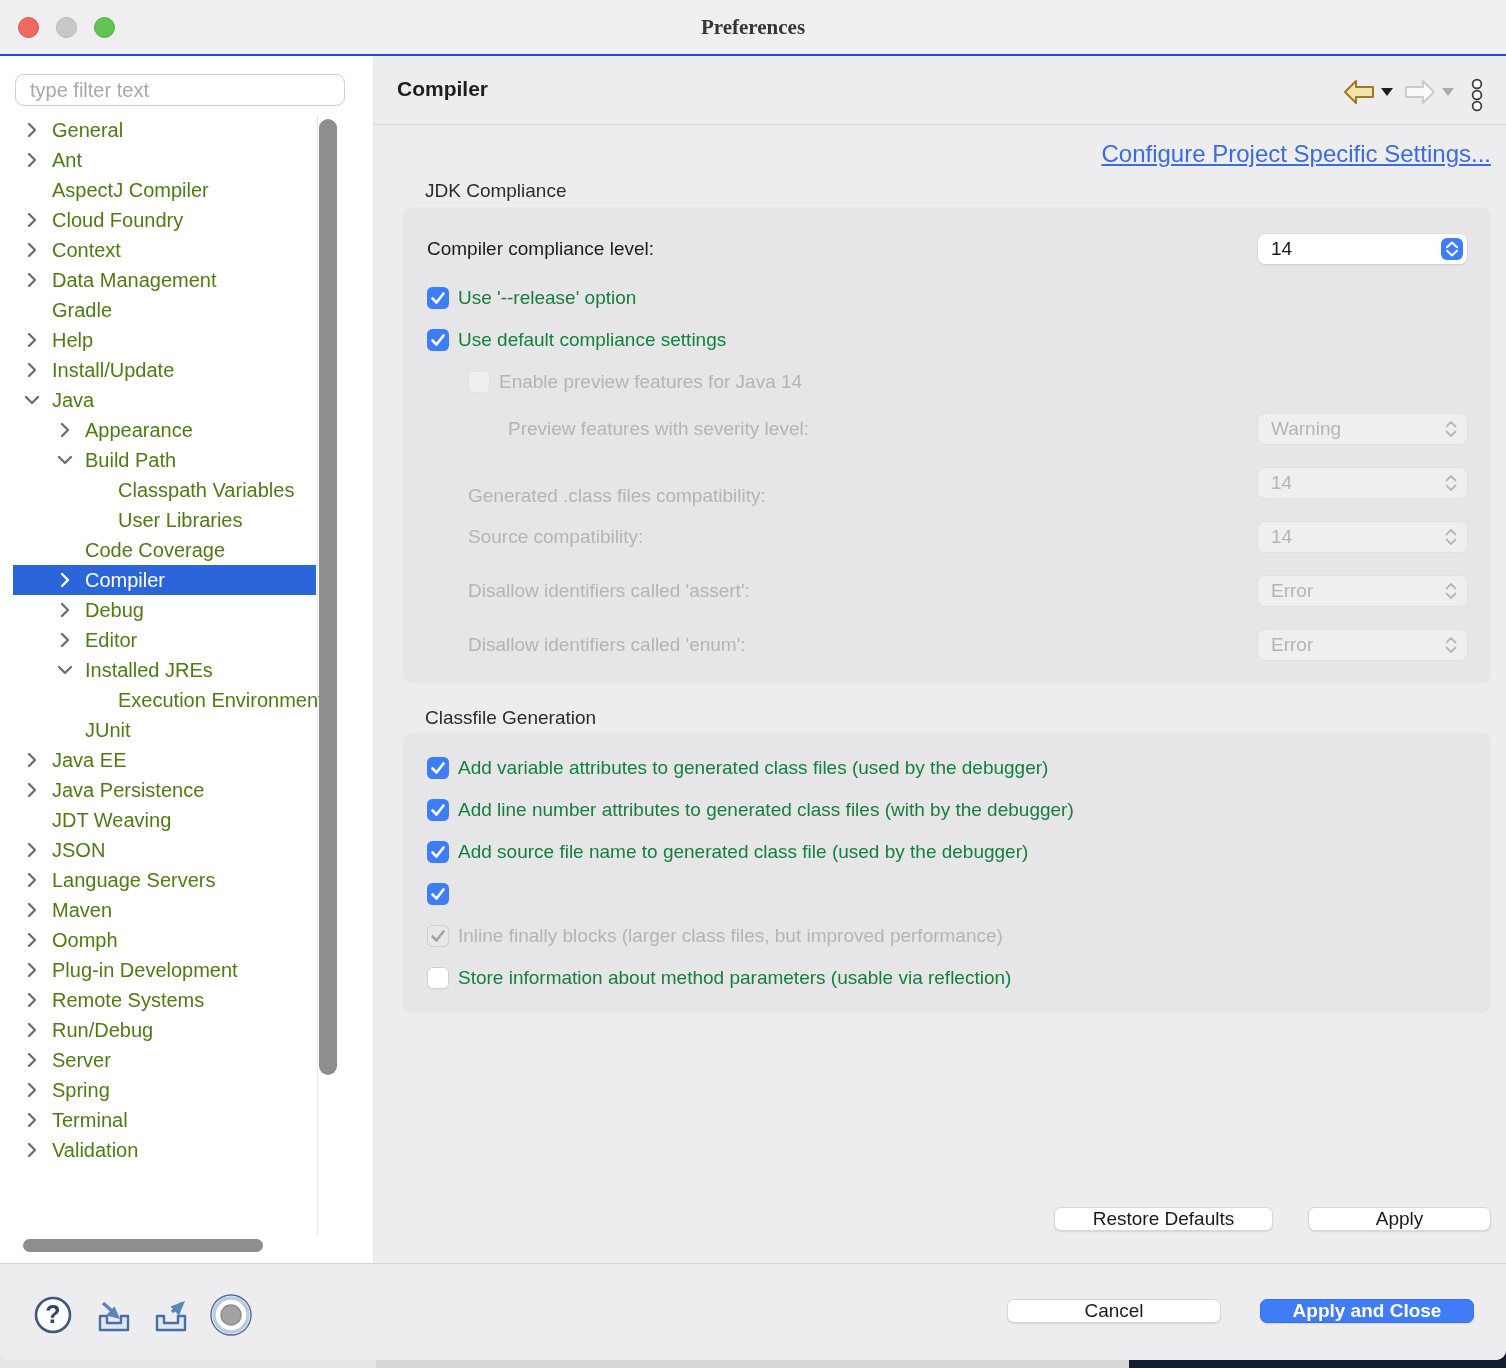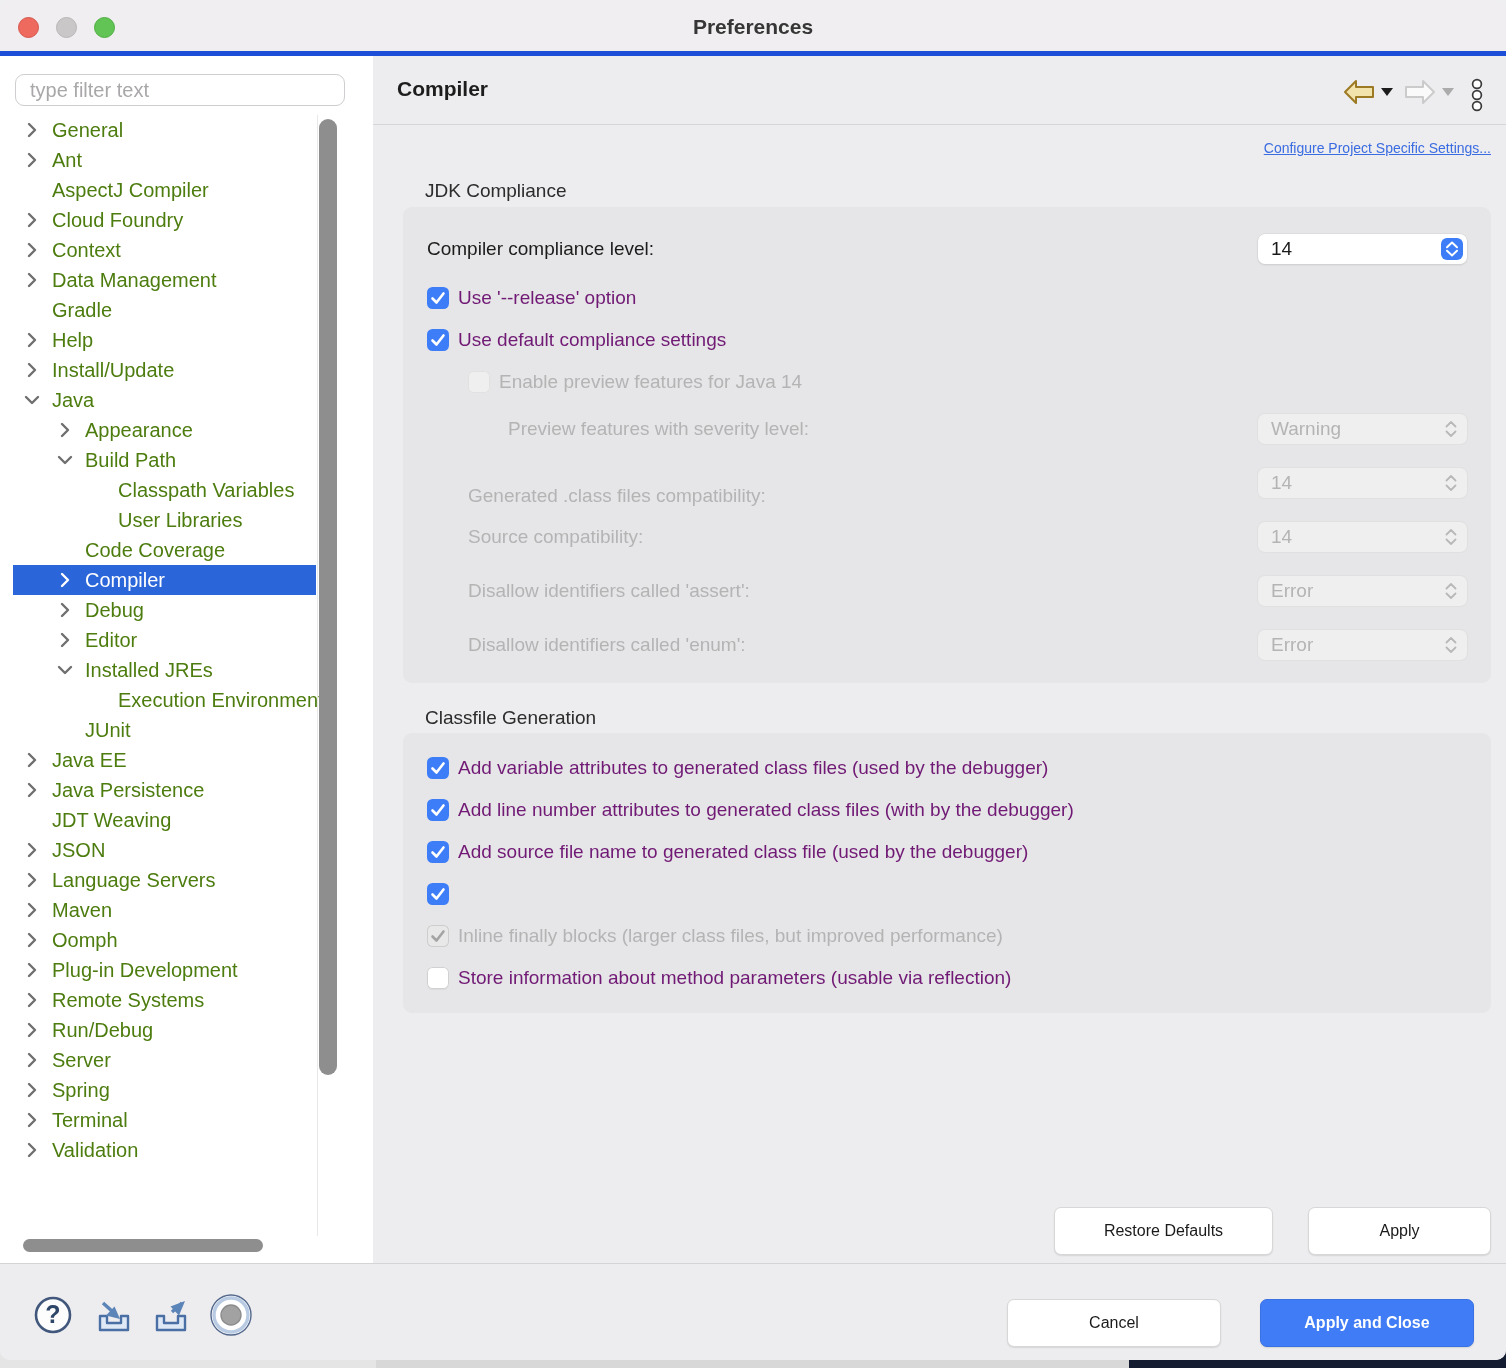--- a/index.html
+++ b/index.html
@@ -7,21 +7,21 @@
   body { font-family:"Liberation Sans", sans-serif; background:#efeef0; position:relative; overflow:hidden; }
 
   .backdrop { position:absolute; left:0; top:1350px; width:1506px; height:18px;
     background:linear-gradient(to right,#e6e5e6 0 25%,#d9d8d9 25% 75%,#131c30 75%); }
 
   .window { position:absolute; left:0; top:0; width:1506px; height:1360px;
     background:#edecee; border-radius:10px; overflow:hidden; }
 
   
   .titlebar { position:absolute; left:0; top:0; width:1506px; height:56px;
-    background:#f0eef0; border-bottom:5px solid #1d4ed8; }
+    background:#f0eef0; border-bottom:2px solid #1d4ed8;font-family:Liberation Serif, serif; }
   .titlebar .title { position:absolute; left:0; right:0; top:15px; text-align:center;
     font-size:21px; font-weight:bold; color:#363636; }
   .traffic { position:absolute; top:17px; width:21px; height:21px; border-radius:50%; }
   .t-close { left:18px;  background:#ee6a5f; border:1px solid #d5544a; }
   .t-min   { left:56px;  background:#c9c7c7; border:1px solid #b7b5b5; }
   .t-zoom  { left:94px;  background:#61c454; border:1px solid #4fae42; }
 
   
   .sidebar { position:absolute; left:0; top:56px; width:373px; height:1207px; background:#ffffff; }
   .filter { position:absolute; left:15px; top:18px; width:330px; height:32px;
@@ -46,21 +46,21 @@
   .head-divider { position:absolute; left:0; top:68px; width:1133px; height:1px; background:#d7d5d7; }
 
   .nav-back { position:absolute; left:970px; top:23px; width:32px; height:26px; }
   .caret-black { position:absolute; left:1008px; top:32px; width:0; height:0;
     border-left:6px solid transparent; border-right:6px solid transparent; border-top:8px solid #1c1c1c; }
   .nav-fwd  { position:absolute; left:1031px; top:23px; width:32px; height:26px; }
   .caret-gray { position:absolute; left:1069px; top:32px; width:0; height:0;
     border-left:6px solid transparent; border-right:6px solid transparent; border-top:8px solid #ababab; }
   .kebab { position:absolute; left:1096px; top:22px; width:16px; height:36px; }
 
-  .cfg-link { position:absolute; right:15px; top:84px; font-size:14px; color:#3a6ce2; text-decoration:underline; cursor:pointer; }
+  .cfg-link { position:absolute; right:15px; top:84px; font-size:24px; color:#3a6ce2; text-decoration:underline; cursor:pointer; }
 
   .section-label { position:absolute; font-size:19px; color:#2c2c2c; }
   .group { position:absolute; left:30px; width:1088px; background:#e6e5e7; border-radius:9px; }
   #group-jdk { top:151px; height:476px; }
   #group-cf  { top:677px; height:280px; }
 
   .row-label { position:absolute; font-size:19px; color:#1c1c1c; line-height:30px; height:30px; }
   .row-label.disabled { color:#b5b4b5; }
 
   .select { position:absolute; right:24px; width:209px; height:30px; border-radius:7px; }
@@ -71,26 +71,26 @@
   .select.disabled .val { color:#b5b4b5; }
   .stepper { position:absolute; right:4px; top:4px; width:22px; height:22px; border-radius:6px; background:#3d7ef8; }
   .dis-chev { position:absolute; right:8px; top:4px; width:16px; height:22px; }
 
   .cb { position:absolute; width:22px; height:22px; border-radius:5.5px; }
   .cb.on  { background:#3d7ef8; }
   .cb.off { background:#ffffff; box-shadow:0 0 0 1px #d2d1d2 inset, 0 1px 1px rgba(0,0,0,0.05); }
   .cb.on.dis { background:#e9e8e9; box-shadow:0 0 0 1px #cecdce inset; }
   .cb.off.dis { background:#f0eff0; box-shadow:0 0 0 1px #e2e1e2 inset; }
   .cb svg { position:absolute; left:0; top:0; }
-  .cb-label { position:absolute; font-size:19px; color:#701a75; line-height:22px; height:22px; white-space:nowrap; }
+  .cb-label { position:absolute; font-size:19px; color:#15803d; line-height:22px; height:22px; white-space:nowrap; }
   .cb-label.disabled { color:#b5b4b5; }
 
-  .btn { position:absolute; height:48px; border-radius:7px; background:#ffffff;
+  .btn { position:absolute; height:24px; border-radius:7px; background:#ffffff;
     border:1px solid #d8d7d8; box-shadow:0 1px 1.5px rgba(0,0,0,0.10);
-    font-family:"Liberation Sans",sans-serif; font-size:16px; color:#1a1a1a;
+    font-family:"Liberation Sans",sans-serif; font-size:19px; color:#1a1a1a;
     display:flex; align-items:center; justify-content:center; cursor:pointer; }
   #btn-restore { left:681px; top:1151px; width:219px; }
   #btn-apply   { left:935px; top:1151px; width:183px; }
 
   
   .footer { position:absolute; left:0; top:1263px; width:1506px; height:97px;
     background:#edecee; border-top:1px solid #d5d3d5; }
   .ficon { position:absolute; cursor:pointer; }
   #btn-cancel { left:1007px; top:35px; width:214px; }
   #btn-applyclose { left:1260px; top:35px; width:214px; background:#3f7cf5; border:1px solid #3a72e4;

